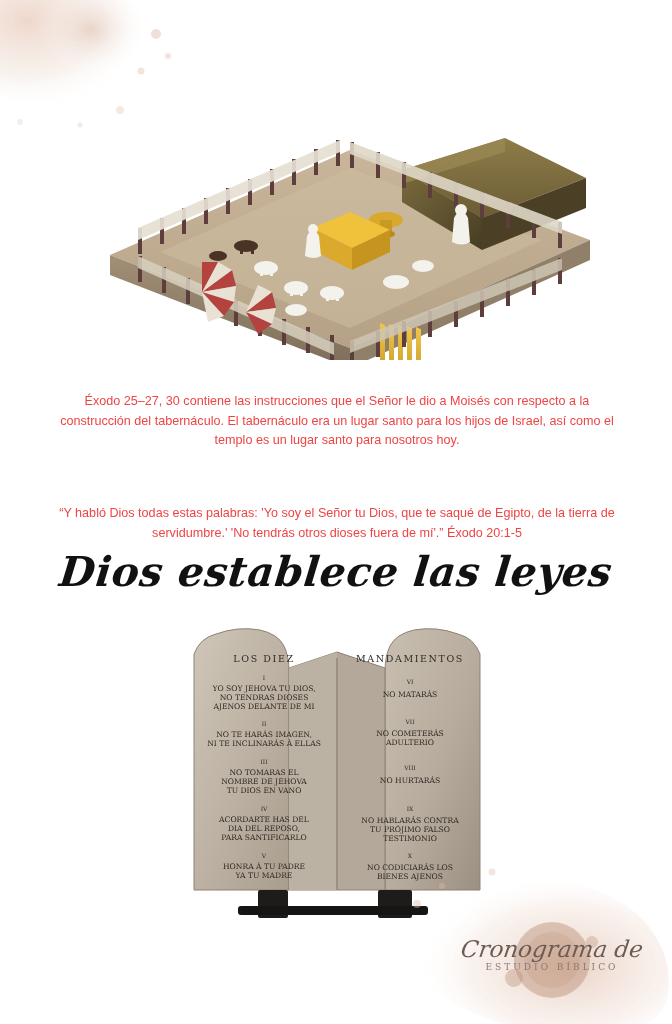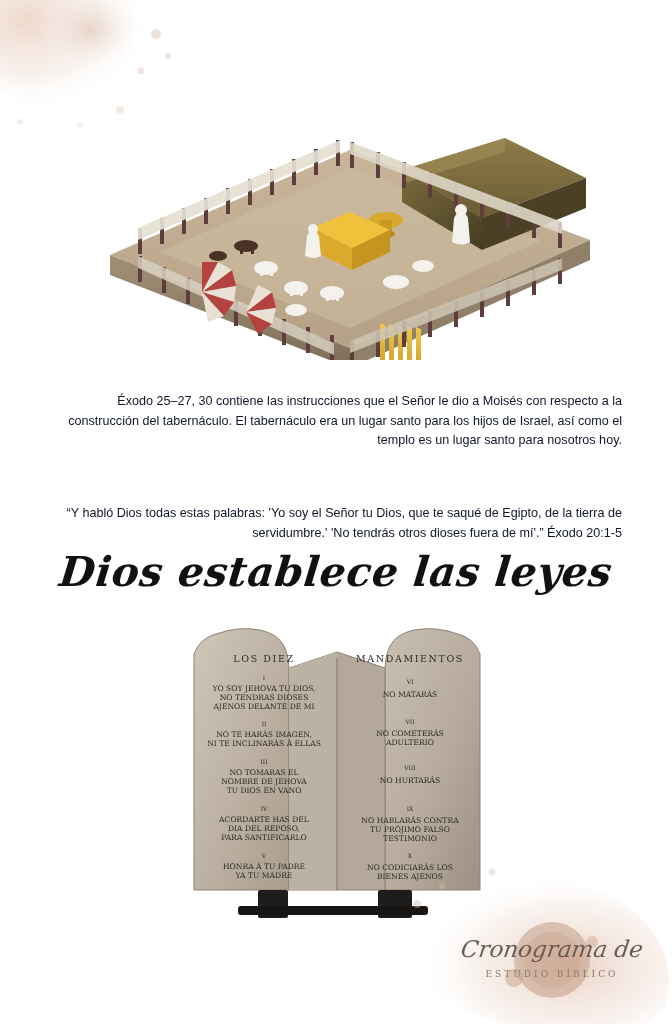--- a/index.html
+++ b/index.html
@@ -50,22 +50,22 @@
     display: block;
   }
 
   
   .para {
     position: absolute;
     left: 52px;
     width: 570px;
     font-size: 12.6px;
     line-height: 1.55;
-    color: #0f172a;
-    text-align: right;
+    color: #ef4444;
+    text-align: center;
   }
   .para-1 { top: 392px; }
   .para-2 { top: 504px; }
 
   
   .heading {
     position: absolute;
     top: 548px;
     left: 0;
     width: 672px;
@@ -99,21 +99,21 @@
   }
   .logo-title {
     font-family: "DejaVu Serif", serif;
     font-style: italic;
     font-size: 23px;
     color: #6a5b55;
     line-height: 1;
     transform: skewX(-8deg);
   }
   .logo-sub {
-    margin-top: 8px;
+    margin-top: 1px;
     font-size: 9px;
     letter-spacing: 3px;
     color: #8a7a72;
     font-family: "DejaVu Serif", serif;
   }
 </style>
 </head>
 <body>
 
 <svg class="wc-top" viewBox="0 0 300 200">

